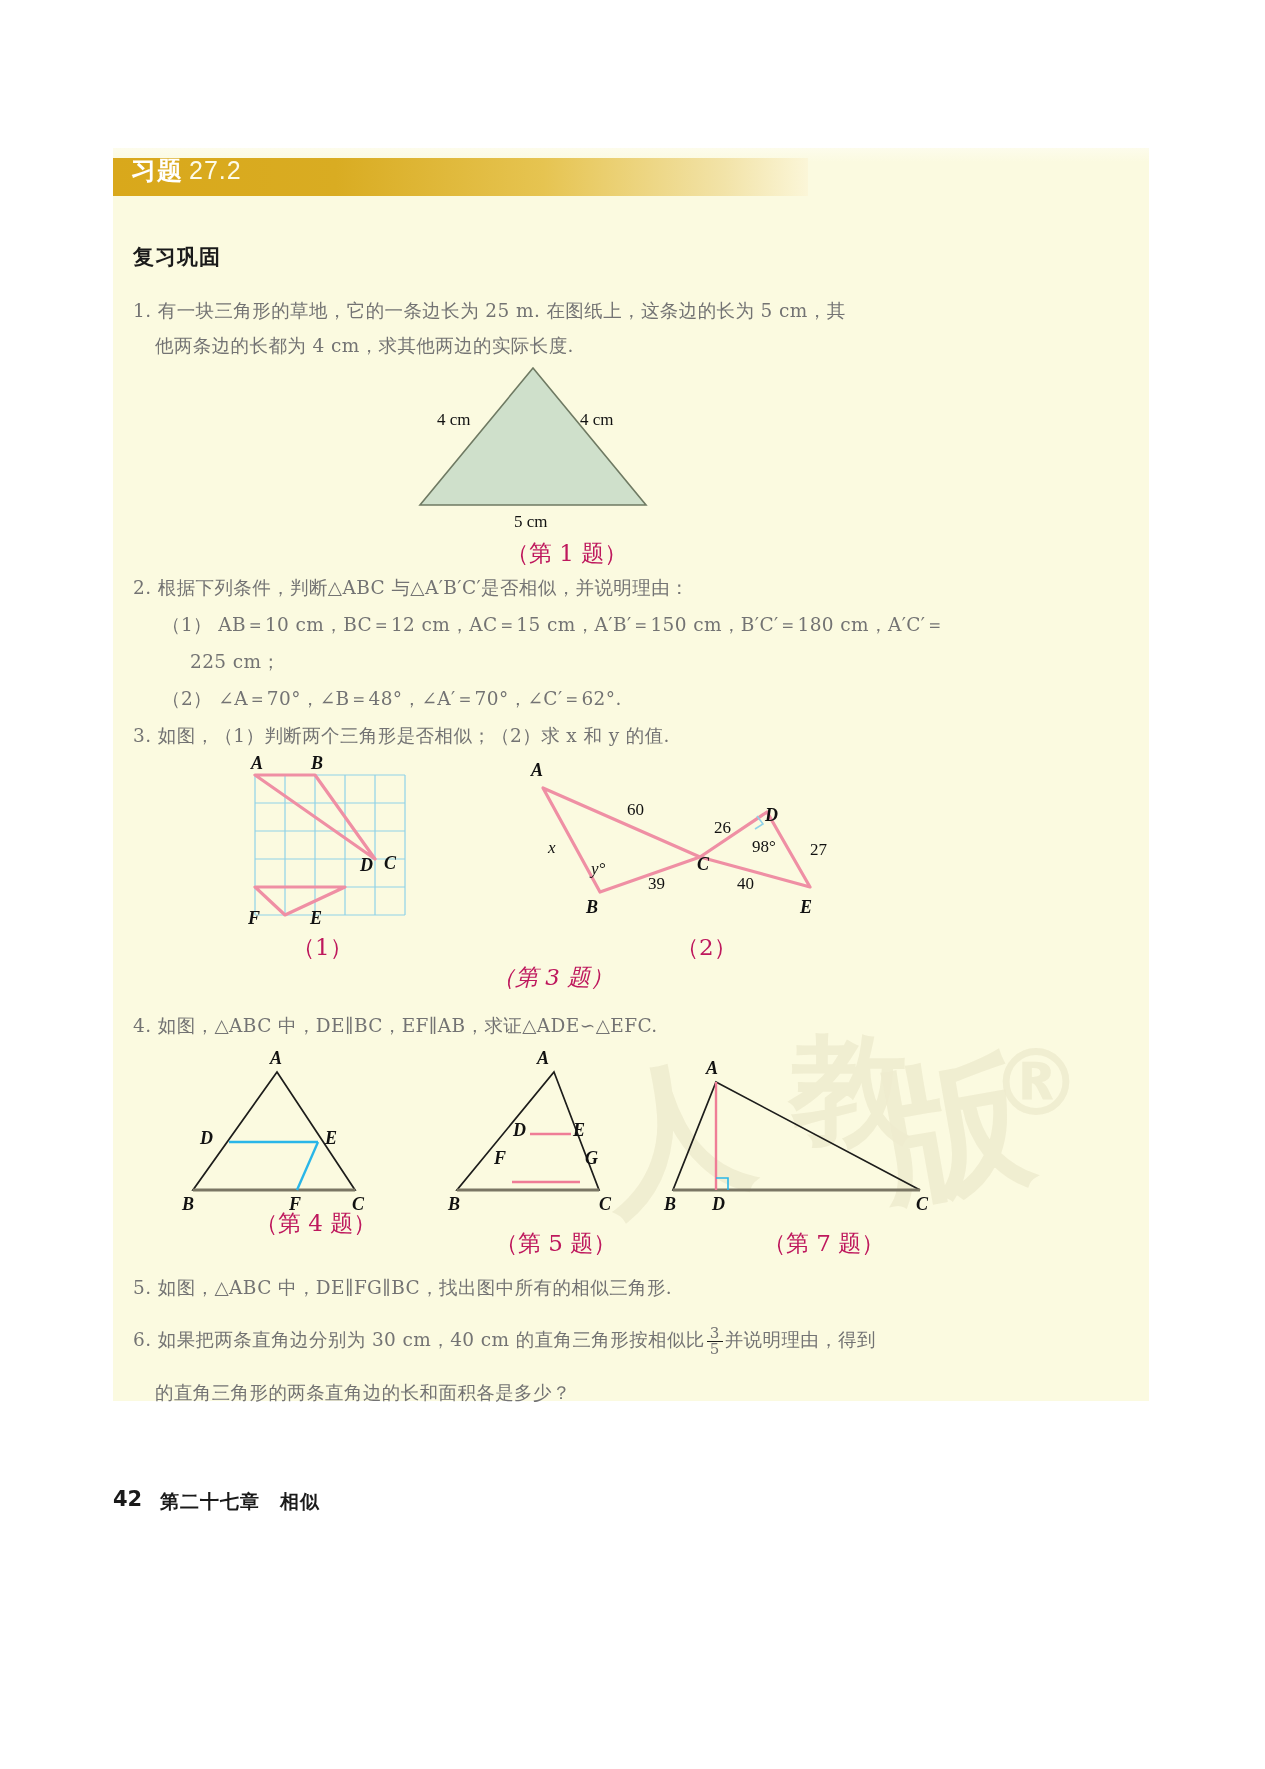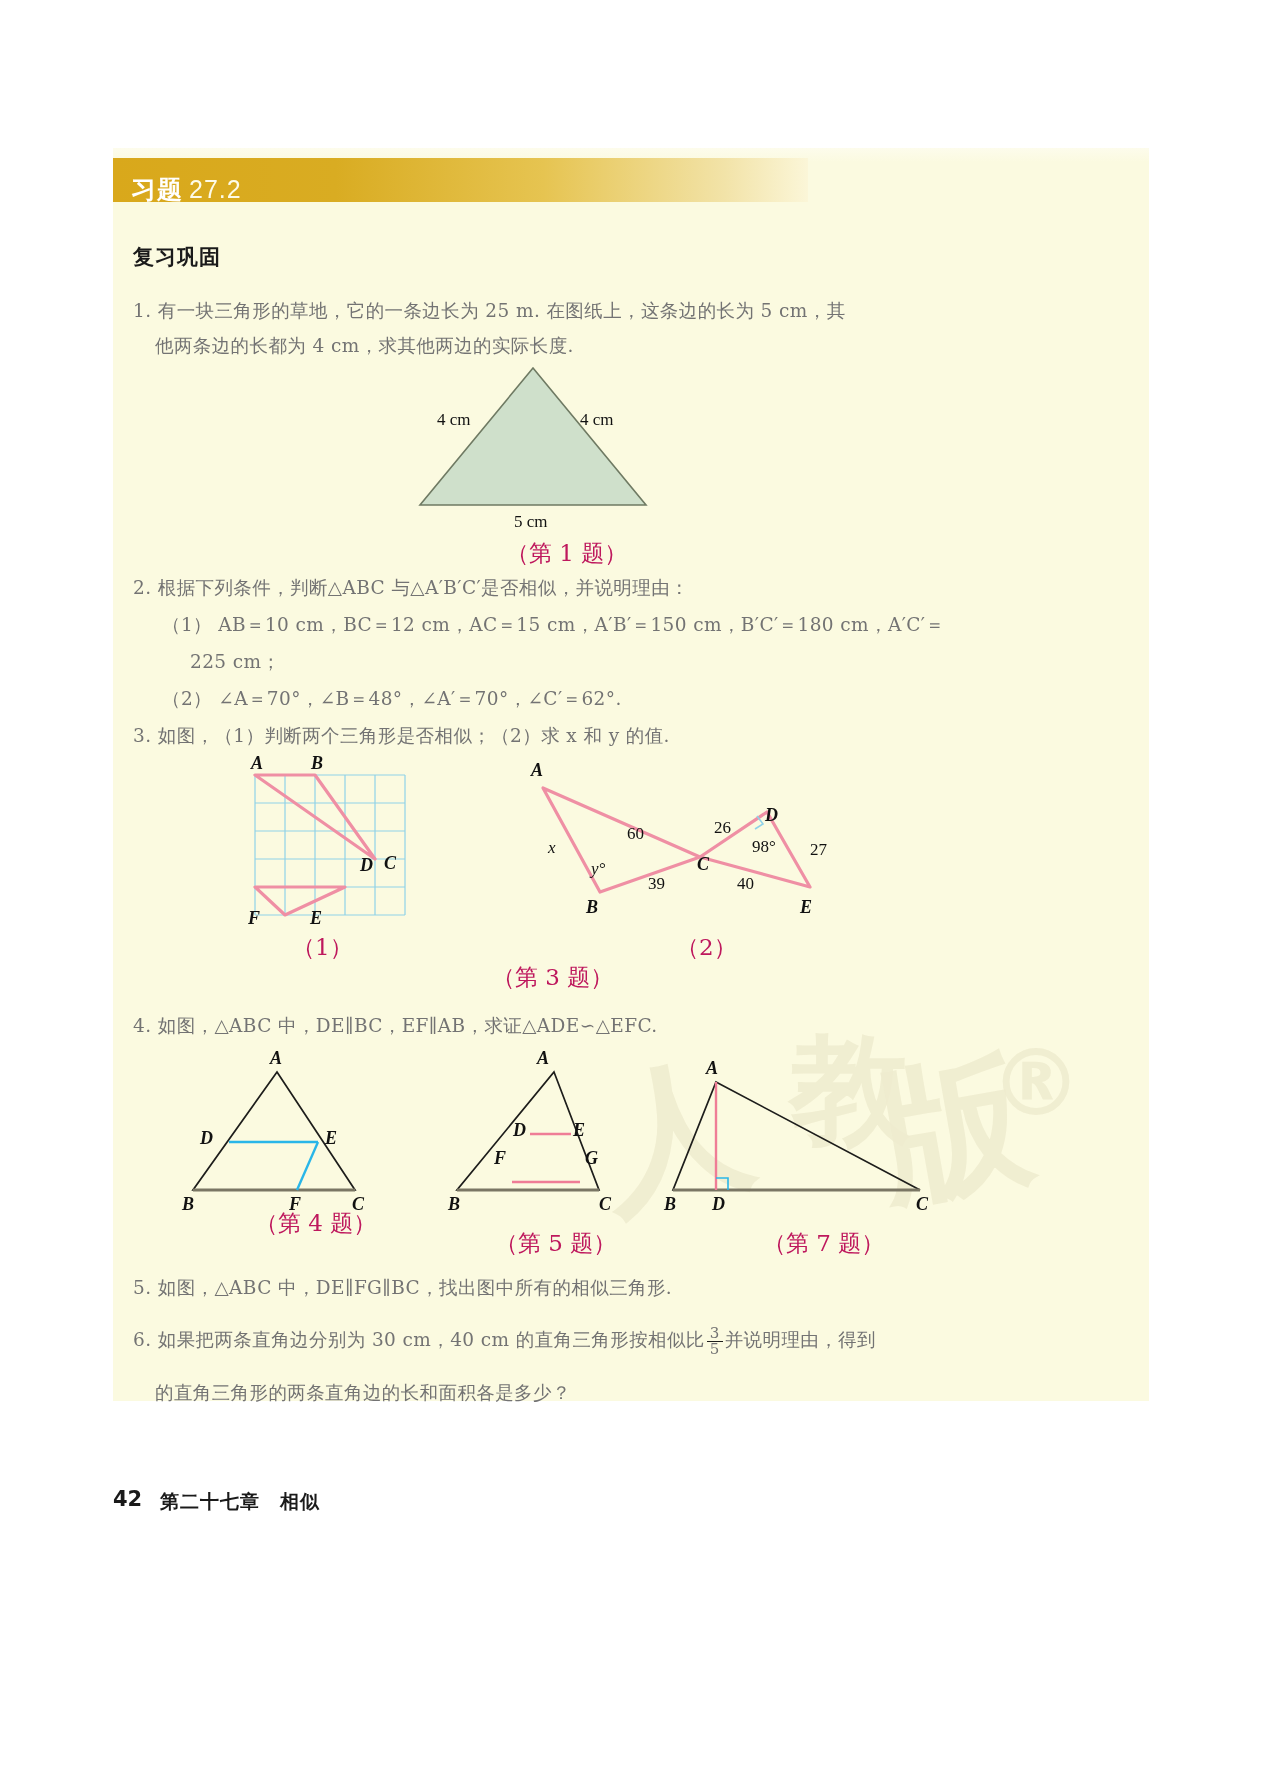--- a/index.html
+++ b/index.html
@@ -17,23 +17,23 @@
   .paper{
     position:absolute;left:113px;top:148px;width:1036px;height:1253px;
     background:#fbfae0;
   }
   .paper-top-fade{
     position:absolute;left:113px;top:148px;width:1036px;height:14px;
     background:linear-gradient(#fdfcec,#fbfae0);
   }
   
   .hdr{
-    position:absolute;left:113px;top:158px;width:695px;height:44px;
+    position:absolute;left:113px;top:158px;width:695px;height:38px;
     background:linear-gradient(90deg,#d9a81b 0%,#d9ac22 32%,#e6c451 62%,#f2e3a8 88%,#fbf6d8 100%);
-    display:flex;align-items:flex-end;
+    display:flex;align-items:flex-start;
   }
   .hdr-cn{
     font-family:"DejaVu Sans","Liberation Sans",sans-serif;
     font-weight:bold;color:#ffffff;font-size:25px;letter-spacing:1px;
     margin-left:18px;line-height:1;
   }
   .hdr-num{
     font-family:"Liberation Sans","DejaVu Sans",sans-serif;
     color:#fdfbe9;font-size:25px;margin-left:6px;letter-spacing:1px;line-height:1;
   }
@@ -170,31 +170,31 @@
       <polygon points="8,6 65,110 165,75"></polygon>
       <polygon points="165,75 232,30 275,105"></polygon>
     </g>
     <path d="M222,34 L228,42 L220,47" stroke="#8fd2e8" stroke-width="1.6" fill="none"></path>
   </svg>
   <div class="fig-lbl" style="left:531px;top:760px;">A</div>
   <div class="fig-lbl" style="left:586px;top:897px;">B</div>
   <div class="fig-lbl" style="left:697px;top:854px;">C</div>
   <div class="fig-lbl" style="left:765px;top:805px;">D</div>
   <div class="fig-lbl" style="left:800px;top:897px;">E</div>
-  <div class="fig-val" style="left:627px;top:800px;margin-top:24px;">60</div>
+  <div class="fig-val" style="left:627px;top:800px;">60</div>
   <div class="fig-val-i" style="left:548px;top:838px;">x</div>
   <div class="fig-val-i" style="left:591px;top:859px;">y°</div>
   <div class="fig-val" style="left:648px;top:874px;">39</div>
   <div class="fig-val" style="left:714px;top:818px;">26</div>
   <div class="fig-val" style="left:752px;top:837px;">98°</div>
   <div class="fig-val" style="left:810px;top:840px;">27</div>
   <div class="fig-val" style="left:737px;top:874px;">40</div>
   <div class="cap" style="left:676px;top:932px;">（2）</div>
 
-  <div class="cap" style="left:492px;top:962px;">（第 3 题）</div>
+  <div class="cap" style="left:492px;top:962px;font-style:italic;">（第 3 题）</div>
 
   <div class="prob" style="left:133px;top:1008px;">4. 如图，△ABC 中，DE∥BC，EF∥AB，求证△ADE∽△EFC.</div>
 
   <svg style="left:185px;top:1072px;" width="190" height="125">
     <polygon points="92,0 170,118 8,118" fill="none" stroke="#1d1d1b" stroke-width="1.7"></polygon>
     <line x1="8" y1="118" x2="170" y2="118" stroke="#7a7664" stroke-width="3"></line>
     <line x1="44" y1="70" x2="133" y2="70" stroke="#29b6e8" stroke-width="2.4"></line>
     <line x1="133" y1="70" x2="112" y2="118" stroke="#29b6e8" stroke-width="2.4"></line>
   </svg>
   <div class="fig-lbl" style="left:270px;top:1048px;">A</div>

